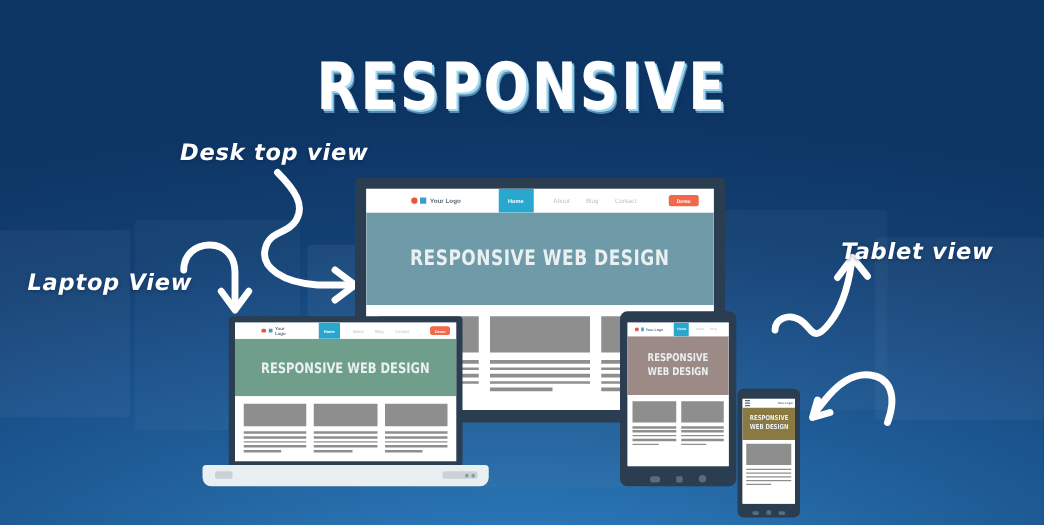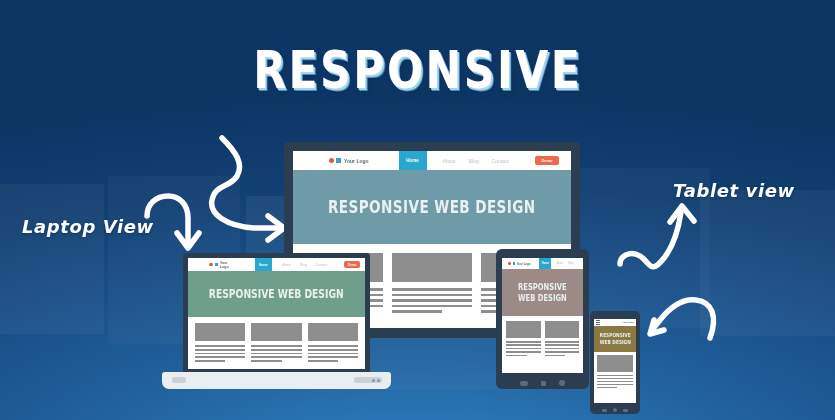--- a/index.html
+++ b/index.html
@@ -49,21 +49,21 @@
     font-family:"DejaVu Sans", sans-serif;
     font-size:18px;
     font-style:italic;
     font-weight:bold;
     letter-spacing:0.6px;
     white-space:nowrap;
     text-shadow:0 1px 3px rgba(8,35,70,0.55);
   }
   #label-desktop { left:144px; top:112px; }
   #label-laptop  { left:22px;  top:216px;text-align:right; }
-  #label-tablet  { left:673px; top:180px; }
+  #label-tablet  { left:673px; top:191px; }
   #label-mobile  { left:705px; top:337px; }
 
   svg.arrows { position:absolute; inset:0; width:835px; height:420px; pointer-events:none; }
 
   
   .device { position:absolute; }
   .screen-nav { background:#ffffff; display:flex; align-items:center; position:relative; }
   .logo-dots { display:flex; gap:2px; align-items:center; }
   .dot-r { background:#e8543f; border-radius:50%; }
   .dot-b { background:#3d9dc4; }
@@ -216,20 +216,21 @@
       <path class="ar" d="M620,264 C620,256 630,250 640,256 C650,262 650,276 664,258 C672,248 678,232 681,212"></path>
       <path class="arh" d="M670,222 L682,206 L694,221"></path>
     </g>
 
     <g>
       <path class="ar" d="M710,338 C718,316 712,302 696,300 C680,298 668,310 660,320 L652,330"></path>
       <path class="arh" d="M664,330 L650,334 L654,320"></path>
     </g>
   </svg>
 
+  <div class="hlabel" id="label-desktop">Desk top view</div>
   <div class="hlabel" id="label-laptop">Laptop View</div>
   <div class="hlabel" id="label-tablet">Tablet view</div>
 
   <div id="mon-neck"></div>
   <div id="mon-base"></div>
 
   <div class="device" id="monitor">
     <div id="monitor-screen">
 
       <div class="screen-nav" id="mon-nav">

